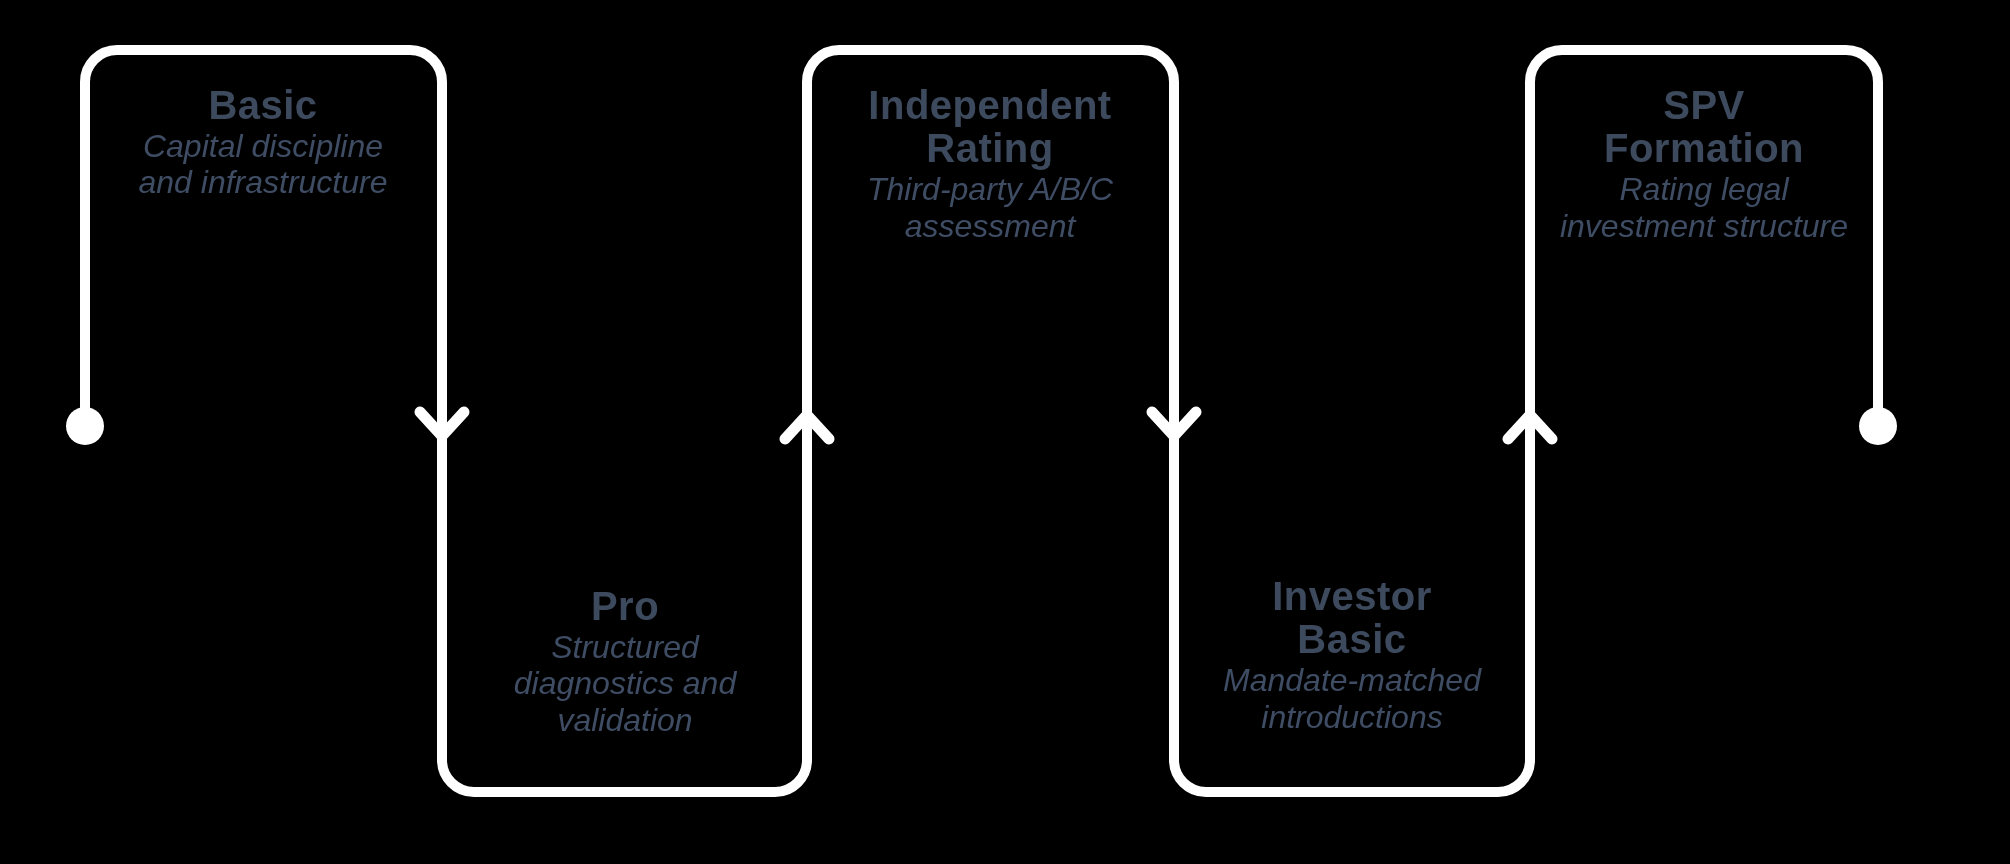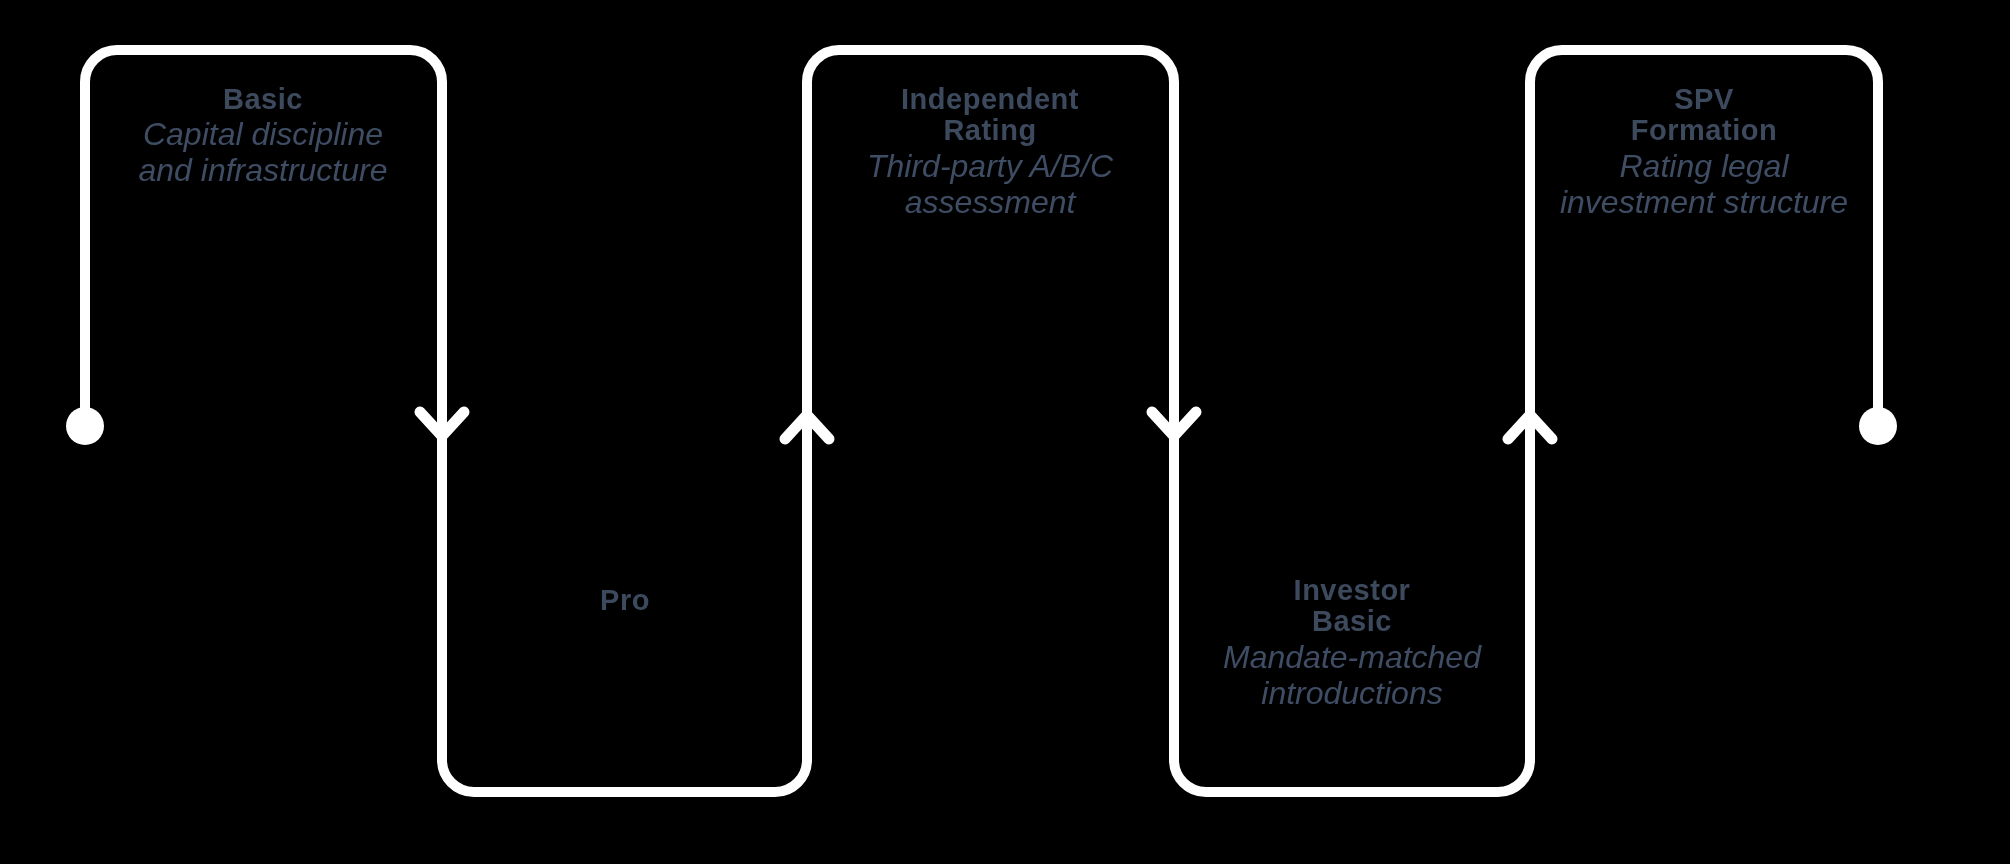--- a/index.html
+++ b/index.html
@@ -28,21 +28,21 @@
     position: absolute;
     width: 340px;
     display: flex;
     flex-direction: column;
     align-items: center;
     text-align: center;
   }
   .stage-title {
     color: var(--title);
     font-weight: 700;
-    font-size: 29px;
+    font-size: 40px;
     line-height: 1.08;
     white-space: pre-line;
     letter-spacing: 0.5px;
   }
   .stage-subtitle {
     margin-top: 1px;
     color: var(--subtitle);
     font-style: italic;
     font-size: 32px;
     line-height: 1.13;
@@ -84,20 +84,23 @@
   </svg>
 
   <div class="stage stage-basic">
     <div class="stage-title">Basic</div>
     <div class="stage-subtitle">Capital discipline
 and infrastructure</div>
   </div>
 
   <div class="stage stage-pro">
     <div class="stage-title">Pro</div>
+    <div class="stage-subtitle">Structured
+diagnostics and
+validation</div>
   </div>
 
   <div class="stage stage-independent-rating">
     <div class="stage-title">Independent
 Rating</div>
     <div class="stage-subtitle">Third-party A/B/C
 assessment</div>
   </div>
 
   <div class="stage stage-investor-room">

